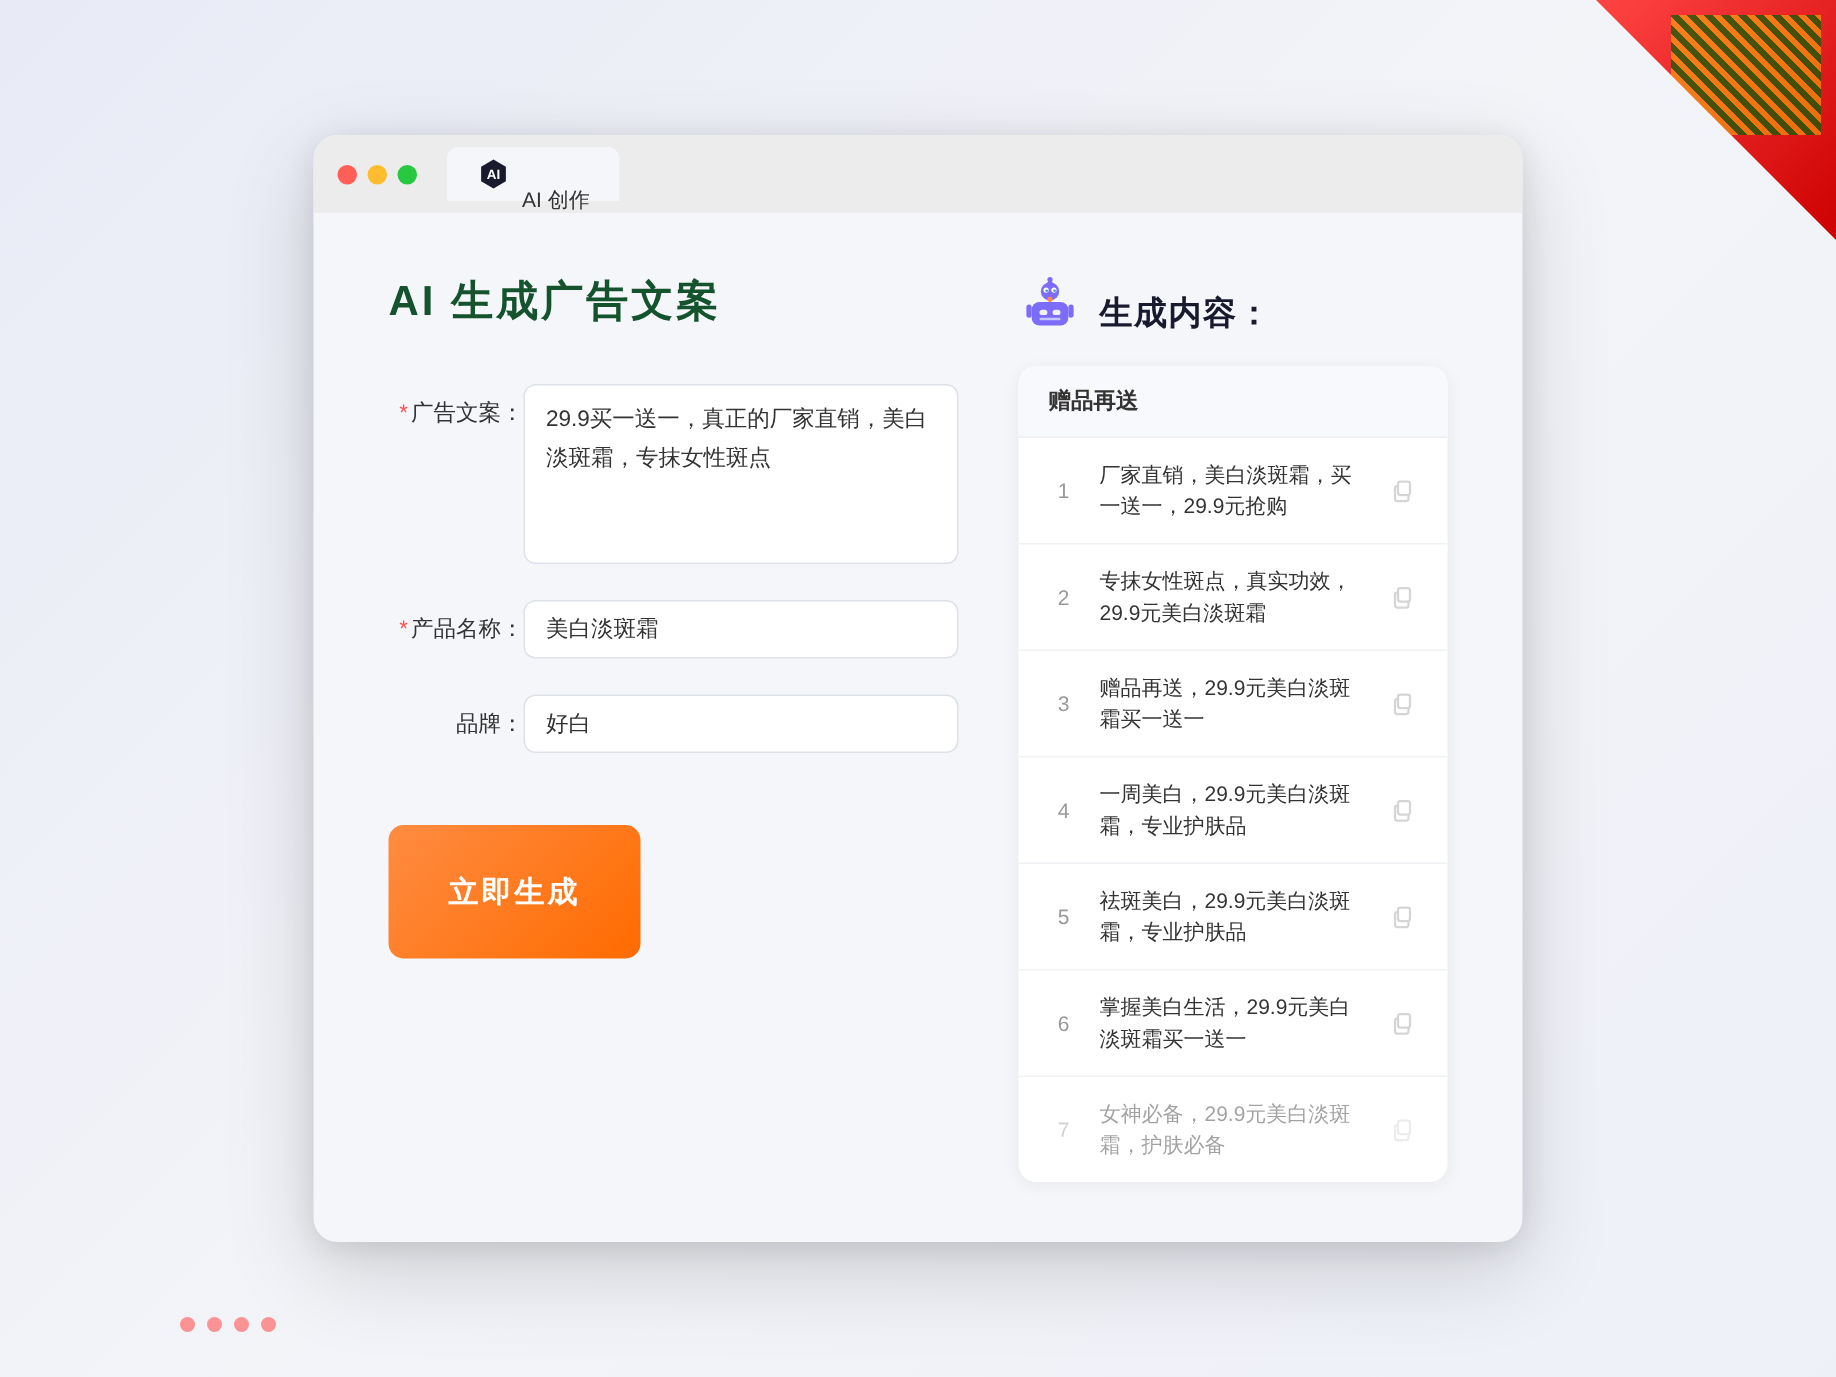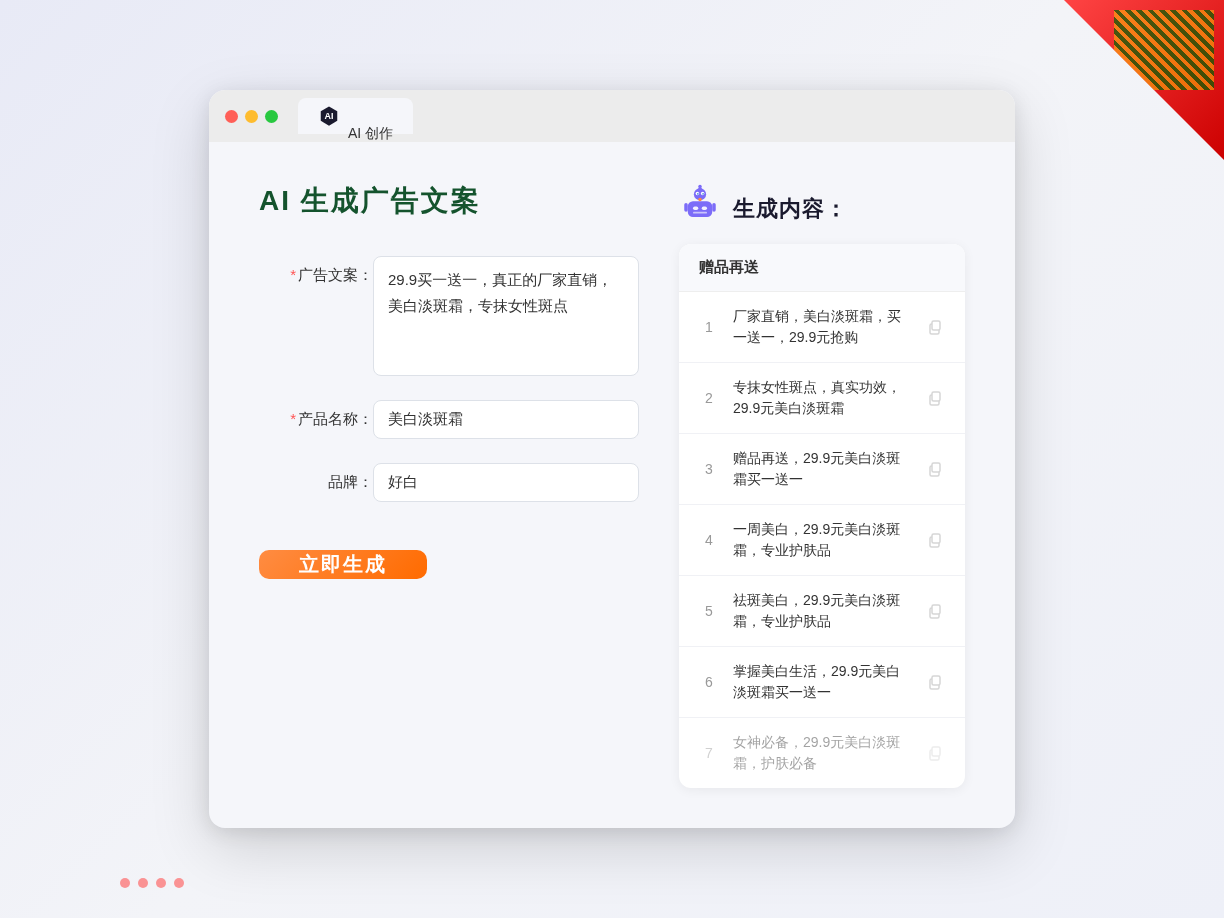--- a/index.html
+++ b/index.html
@@ -138,21 +138,20 @@
       color: #14532d;
       margin-bottom: 36px;
       letter-spacing: 2px;
     }
 
     .form-group {
       margin-bottom: 24px;
       display: flex;
       align-items: flex-start;
       gap: 0;
-      margin-left: 24px;
     }
 
     .form-label {
       font-size: 15px;
       color: #333;
       width: 90px;
       padding-top: 10px;
       text-align: right;
       flex-shrink: 0;
     }
@@ -179,21 +178,21 @@
       height: 120px;
       line-height: 1.7;
     }
 
     .generate-btn {
       margin-top: 24px;
       background: linear-gradient(135deg, #ff8c42, #ff6b00);
       color: #fff;
       border: none;
       border-radius: 10px;
-      padding: 1px 40px;
+      padding: 31px 40px;
       font-size: 20px;
       font-weight: 600;
       cursor: pointer;
       letter-spacing: 2px;
       font-family: inherit;
     }
 
     
     .right-panel {
       flex: 1;

